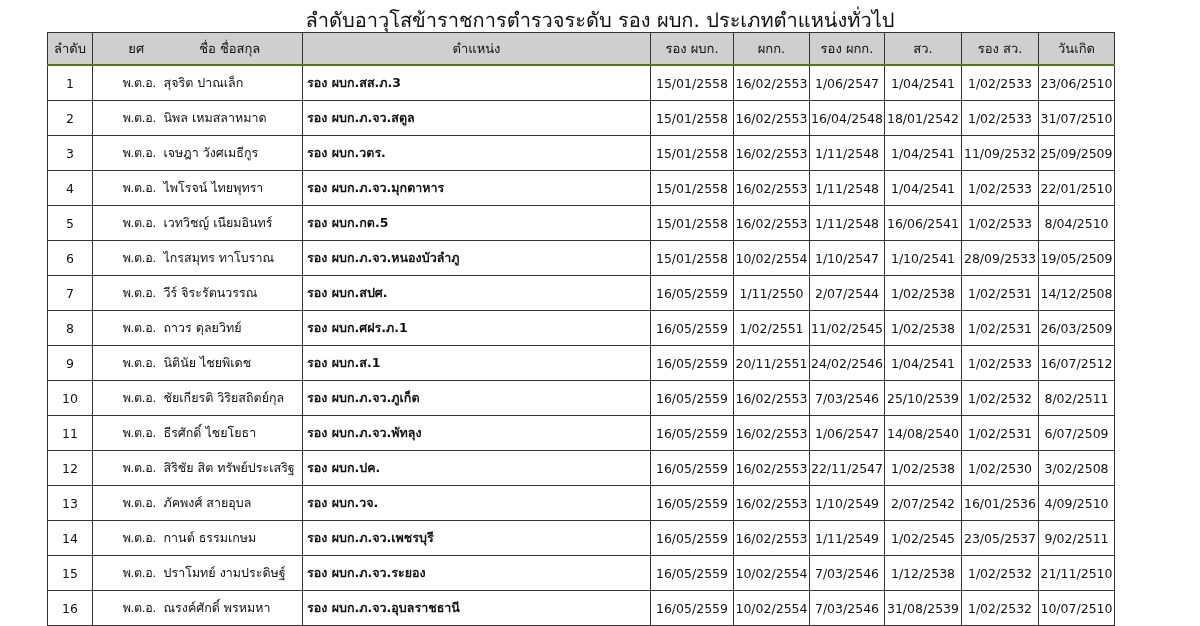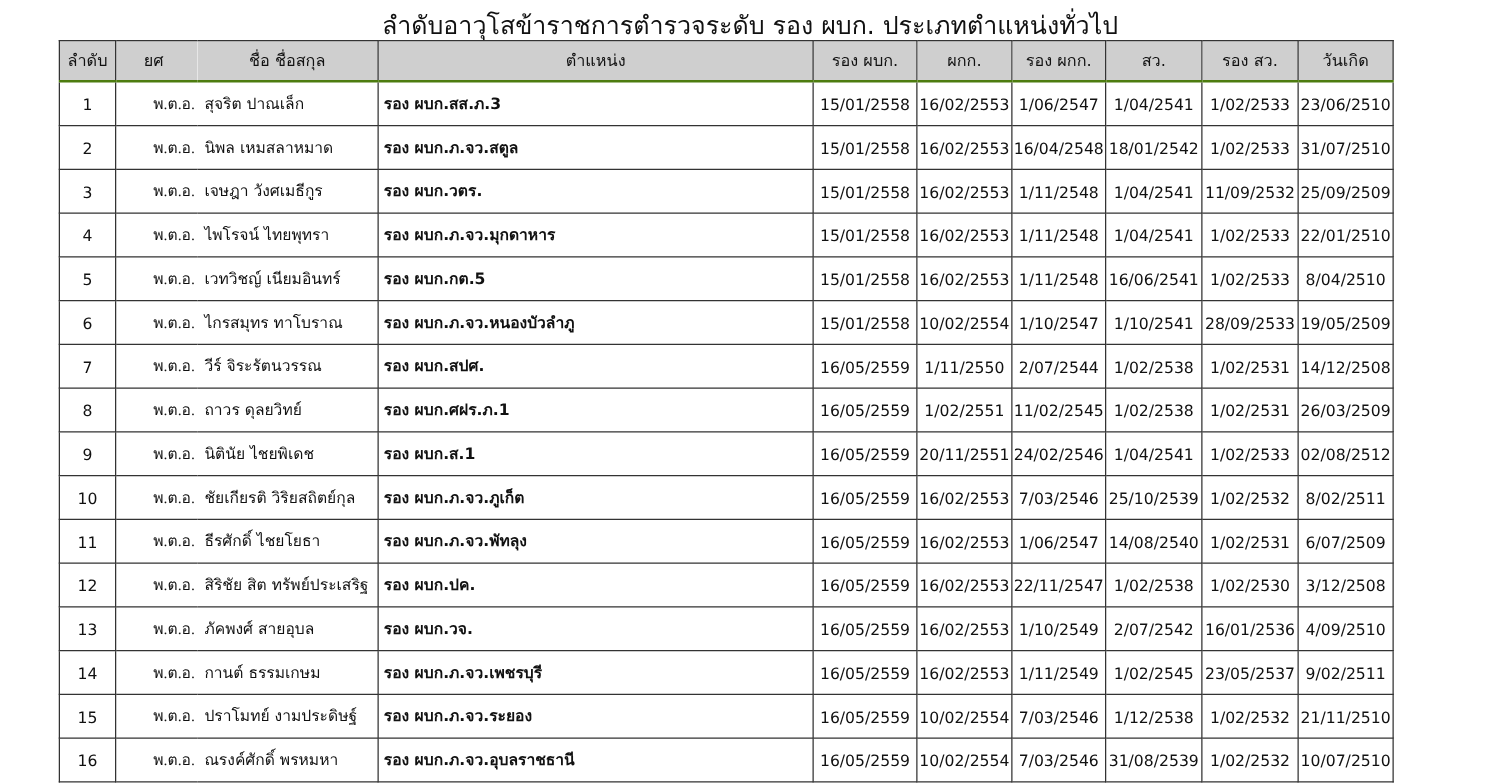--- a/index.html
+++ b/index.html
@@ -6,21 +6,21 @@
   body{width:1200px;height:626px;overflow:hidden;position:relative;font-family:"DejaVu Sans",sans-serif;color:#111;}
   .title{position:absolute;left:0;top:4px;width:1200px;text-align:center;font-size:20px;color:#111;white-space:nowrap;}
   table{position:absolute;left:47px;top:32px;border-collapse:collapse;table-layout:fixed;font-size:12.5px;}
   th,td{border:1px solid #333;padding:0;height:34px;white-space:nowrap;overflow:hidden;}
   th{background:#cfcfcf;font-weight:normal;font-size:13px;height:31px;}
   td{background:#fff;}
   td.c{text-align:center;}
   td.l{text-align:left;padding-left:4px;font-weight:bold;}
   td.rank{border-right:none;text-align:center;padding-left:28px;font-family:Liberation Serif, serif;}
   td.name{border-left:none;text-align:left;padding-left:6px;}
-  th.rank{border-right:none;text-align:left;padding-left:22px;margin-left:16px;}
+  th.rank{border-right:none;text-align:center;padding-left:22px;margin-left:16px;}
   th.name{border-left:none;text-align:center;}
   .hdr-row th{border-bottom:2px solid #4d7c0f;}
 </style>
 </head>
 <body>
 
 <div class="title">ลำดับอาวุโสข้าราชการตำรวจระดับ รอง ผบก. ประเภทตำแหน่งทั่วไป</div>
 
 <table>
   <colgroup>
@@ -149,21 +149,21 @@
       <tr>
         <td class="c">9</td>
         <td class="rank">พ.ต.อ.</td>
         <td class="name">นิตินัย ไชยพิเดช</td>
         <td class="l">รอง ผบก.ส.1</td>
         <td class="c">16/05/2559</td>
         <td class="c">20/11/2551</td>
         <td class="c">24/02/2546</td>
         <td class="c">1/04/2541</td>
         <td class="c">1/02/2533</td>
-        <td class="c">02/08/2512</td>
+        <td class="c">16/07/2512</td>
       </tr>
       <tr>
         <td class="c">10</td>
         <td class="rank">พ.ต.อ.</td>
         <td class="name">ชัยเกียรติ วิริยสถิตย์กุล</td>
         <td class="l">รอง ผบก.ภ.จว.ภูเก็ต</td>
         <td class="c">16/05/2559</td>
         <td class="c">16/02/2553</td>
         <td class="c">7/03/2546</td>
         <td class="c">25/10/2539</td>
@@ -185,21 +185,21 @@
       <tr>
         <td class="c">12</td>
         <td class="rank">พ.ต.อ.</td>
         <td class="name">สิริชัย สิต ทรัพย์ประเสริฐ</td>
         <td class="l">รอง ผบก.ปค.</td>
         <td class="c">16/05/2559</td>
         <td class="c">16/02/2553</td>
         <td class="c">22/11/2547</td>
         <td class="c">1/02/2538</td>
         <td class="c">1/02/2530</td>
-        <td class="c">3/12/2508</td>
+        <td class="c">3/02/2508</td>
       </tr>
       <tr>
         <td class="c">13</td>
         <td class="rank">พ.ต.อ.</td>
         <td class="name">ภัคพงศ์ สายอุบล</td>
         <td class="l">รอง ผบก.วจ.</td>
         <td class="c">16/05/2559</td>
         <td class="c">16/02/2553</td>
         <td class="c">1/10/2549</td>
         <td class="c">2/07/2542</td>

